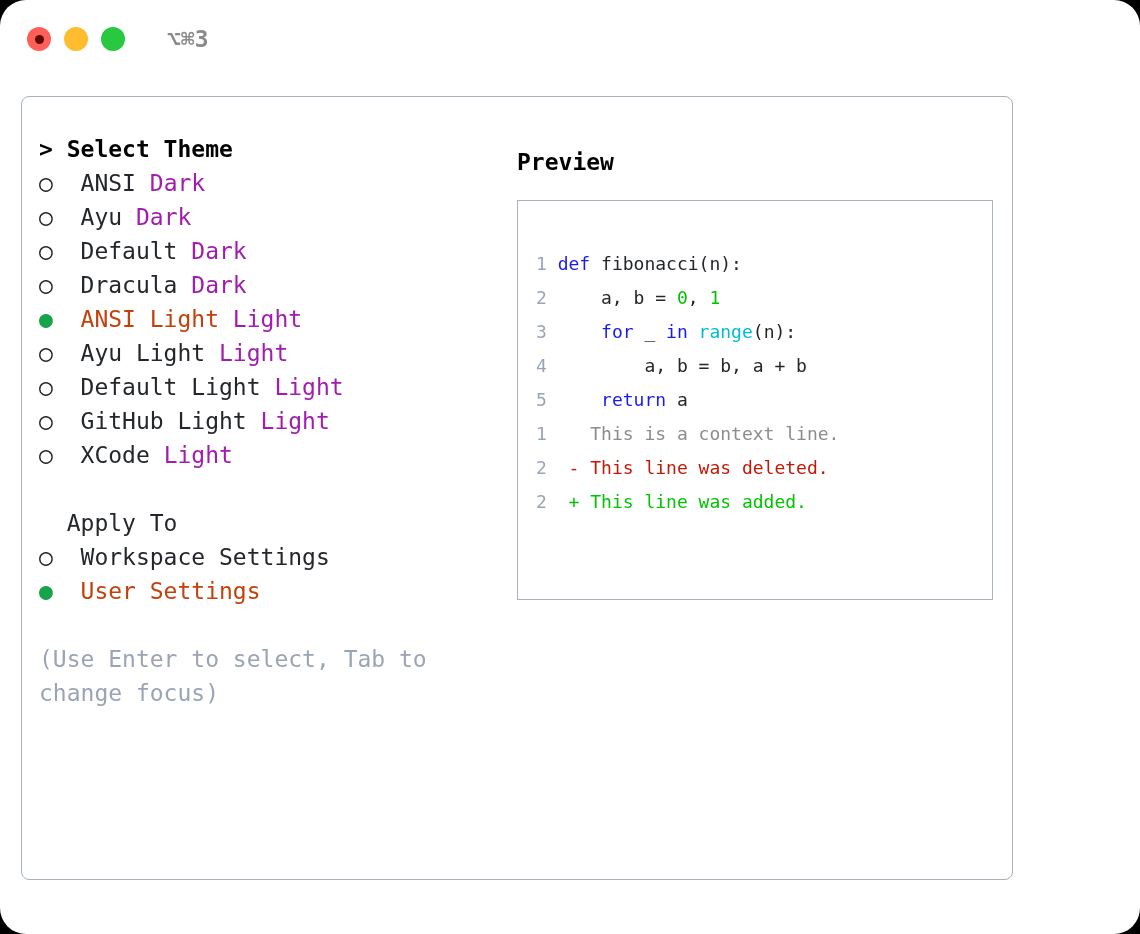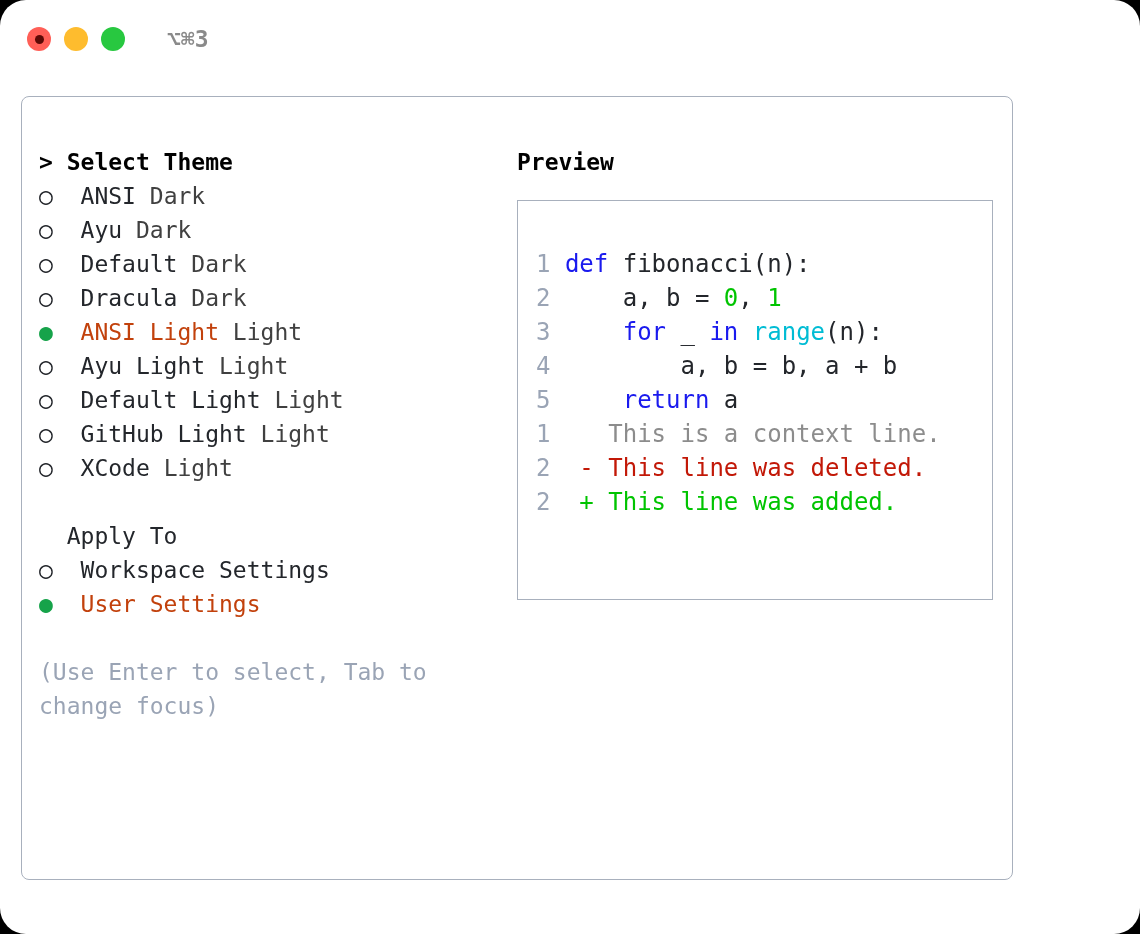--- a/index.html
+++ b/index.html
@@ -81,21 +81,21 @@
     position: absolute;
     left: 0; top: 0;
     width: 100%;
     height: 100%;
   }
 
   
   .left-col {
     position: absolute;
     left: 17px;
-    top: 48px;
+    top: 35px;
     width: 450px;
   }
 
   .row {
     font-size: 23px;
     line-height: 34px;
     white-space: pre;
     color: #23262b;
   }
   .section-head {
@@ -110,21 +110,21 @@
     color: #23262b;
   }
   .marker {
     display: inline-block;
     width: 2ch;
     white-space: pre;
   }
   .bullet-empty { color: #23262b; }
   .bullet-full  { color: #16a34a; }
   .name-sel     { color: #c2410c; }
-  .variant      { color: #404040; }
+  .variant      { color: #a21caf; }
 
   .spacer-row { height: 34px; }
 
   .hint {
     margin-top: 34px;
     font-size: 23px;
     line-height: 34px;
     color: #9aa4b5;
     width: 400px;
   }
@@ -153,21 +153,21 @@
     box-sizing: border-box;
     position: relative;
   }
   .code-area {
     position: absolute;
     left: 18px;
     top: 46px;
     right: 8px;
   }
   .code-line {
-    font-size: 24px;
+    font-size: 18px;
     line-height: 34px;
     white-space: pre;
     color: #23262b;
   }
   .ln {
     color: #9aa4b5;
   }
   .kw    { color: #1a1aee; }
   .num   { color: #00c400; }
   .fn    { color: #00bcd4; }

